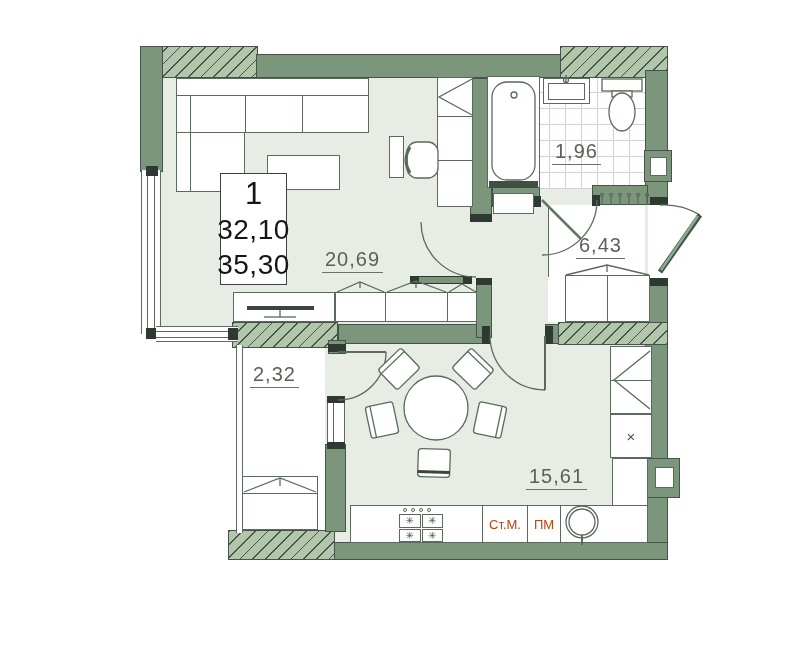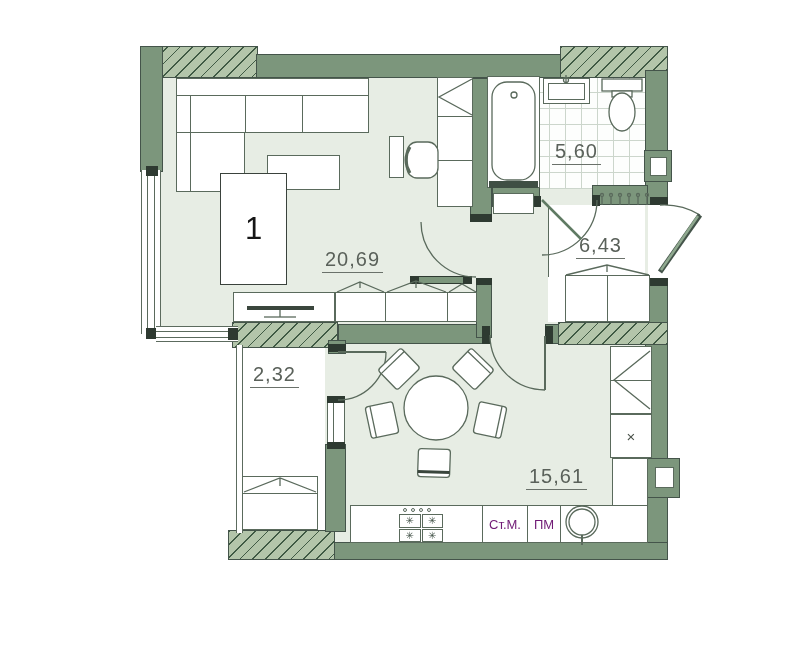--- a/index.html
+++ b/index.html
@@ -16,21 +16,21 @@
          background-color:#fdfefd;}
   .fur{background:#fff;border:1px solid #5a6a5c;}
   .ln{background:#5a6a5c;}
   .cap{background:#2e3a31;}
   .area{font-size:20px;color:#5a615a;letter-spacing:1px;border-bottom:1px solid #6a716a;
         padding:0 3px 1px 3px;text-align:center;}
   .unitbox{background:#fff;border:1px solid #3a423c;display:flex;flex-direction:column;
            align-items:center;justify-content:center;color:#151515;}
   .u1{font-size:31px;line-height:36px;}
   .u2{font-size:28px;line-height:35px;letter-spacing:0.5px;}
-  .ctlabel{font-size:13px;color:#701a75;display:flex;align-items:center;justify-content:center;}
+  .ctlabel{font-size:13px;color:#c2410c;display:flex;align-items:center;justify-content:center;}
   .xmark{font-size:15px;color:#4a524a;display:flex;align-items:center;justify-content:center;}
   .burnerbox{display:grid;grid-template-columns:1fr 1fr;grid-template-rows:1fr 1fr;gap:1px;}
   .burner{border:1px solid #5a6a5c;font-size:10px;line-height:11px;color:#45554a;
           display:flex;align-items:center;justify-content:center;overflow:hidden;}
   .knob{position:absolute;width:4px;height:4px;border:1px solid #5a6a5c;border-radius:50%;background:#fff;}
   svg{position:absolute;left:0;top:0;}
 </style>
 </head>
 <body>
 
@@ -230,21 +230,23 @@
       <circle cx="436" cy="408" r="32" fill="#fff"></circle>
 
       <circle cx="582" cy="522" r="16" fill="#fff"></circle>
       <circle cx="582" cy="522" r="13"></circle>
       <line x1="582" y1="535" x2="582" y2="545" stroke-width="2"></line>
     </g>
   </svg>
 
   <div class="a unitbox" style="left:220px;top:173px;width:67px;height:112px;">
     <div class="u1">1</div>
+    <div class="u2">32,10</div>
+    <div class="u2">35,30</div>
   </div>
 
   <div class="a area" style="left:322px;top:248px;">20,69</div>
-  <div class="a area" style="left:552px;top:140px;">5,60</div>
+  <div class="a area" style="left:552px;top:140px;">1,96</div>
   <div class="a area" style="left:576px;top:234px;">6,43</div>
   <div class="a area" style="left:250px;top:363px;">2,32</div>
   <div class="a area" style="left:526px;top:465px;">15,61</div>
 
 </div>
 
 </body></html>

